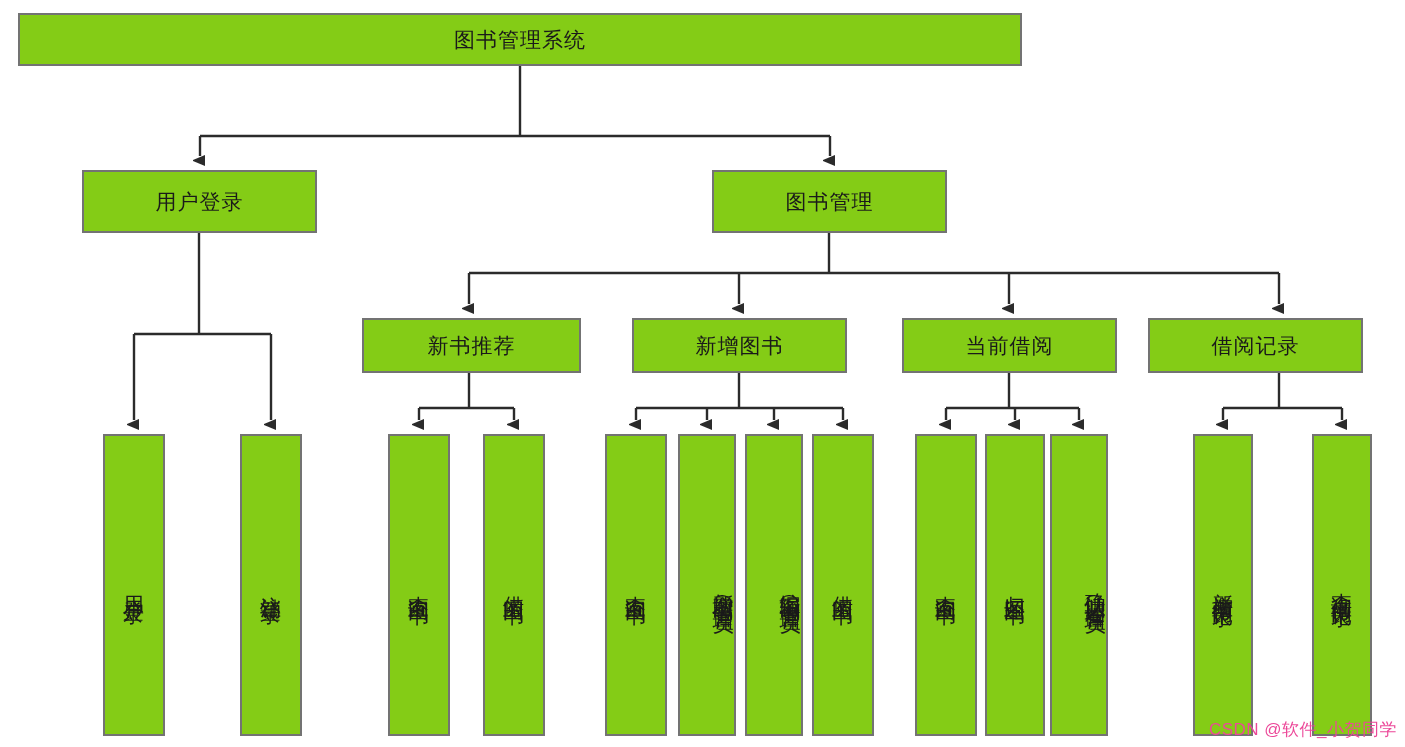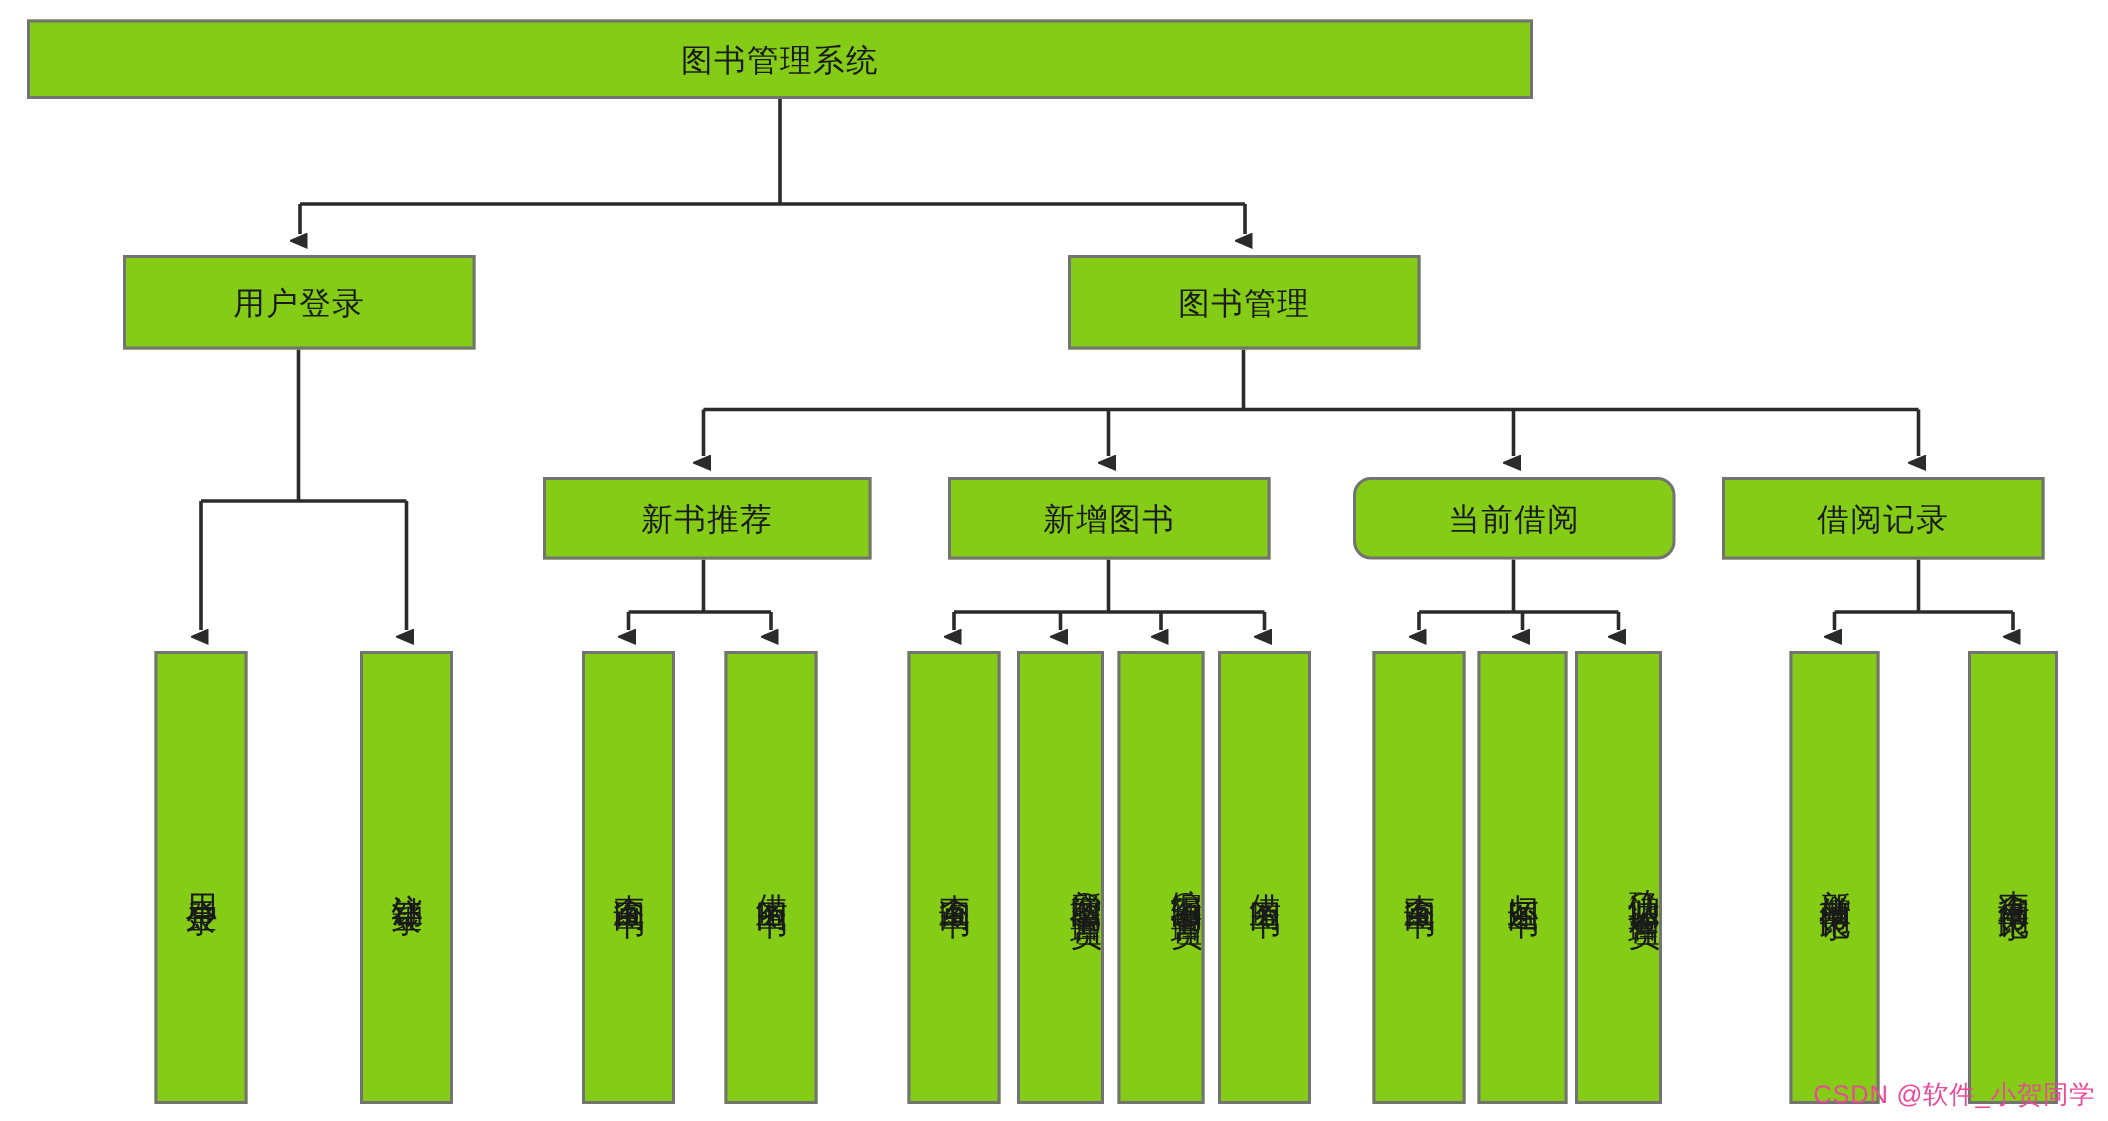--- a/index.html
+++ b/index.html
@@ -139,21 +139,21 @@
   <div class="node h" style="left:712px; top:170px; width:235px; height:63px;align-items:center;">
     <span>图书管理</span>
   </div>
 
   <div class="node h" style="left:362px; top:318px; width:219px; height:55px;">
     <span>新书推荐</span>
   </div>
   <div class="node h" style="left:632px; top:318px; width:215px; height:55px;">
     <span>新增图书</span>
   </div>
-  <div class="node h" style="left:902px; top:318px; width:215px; height:55px;border-radius:12px;">
+  <div class="node h" style="left:902px; top:318px; width:215px; height:55px;">
     <span>当前借阅</span>
   </div>
   <div class="node h" style="left:1148px; top:318px; width:215px; height:55px;">
     <span>借阅记录</span>
   </div>
 
   <div class="node v midal" style="left:103px; top:434px; width:62px; height:302px;">
     <span>用户登录</span>
   </div>
   <div class="node v midal" style="left:240px; top:434px; width:62px; height:302px;">

